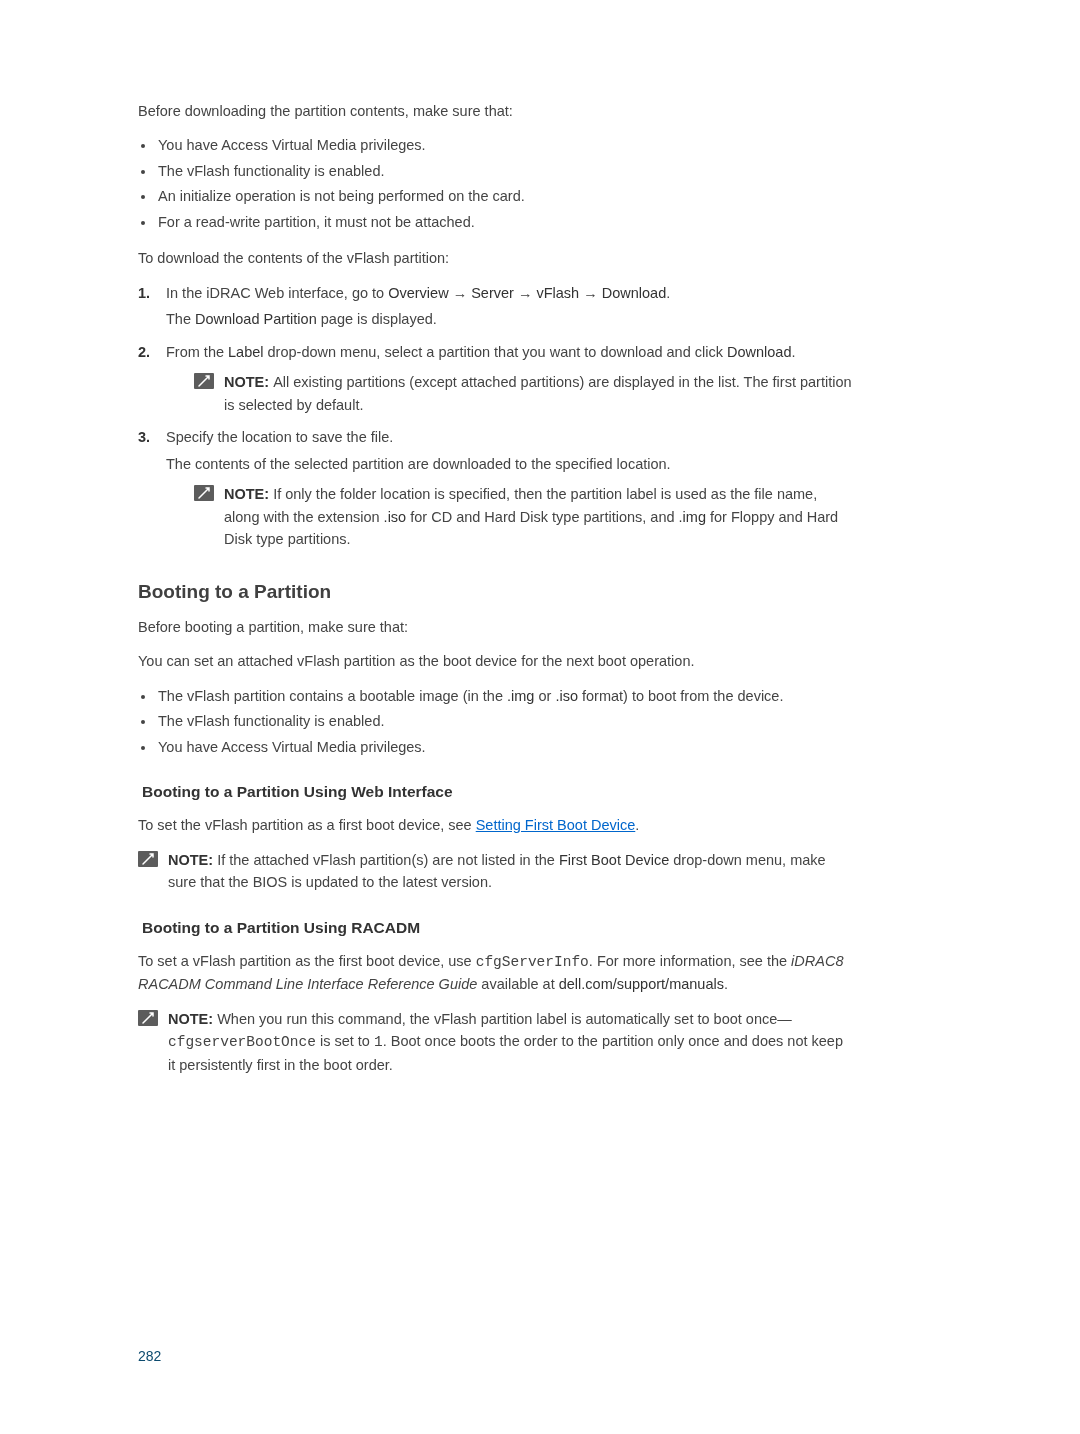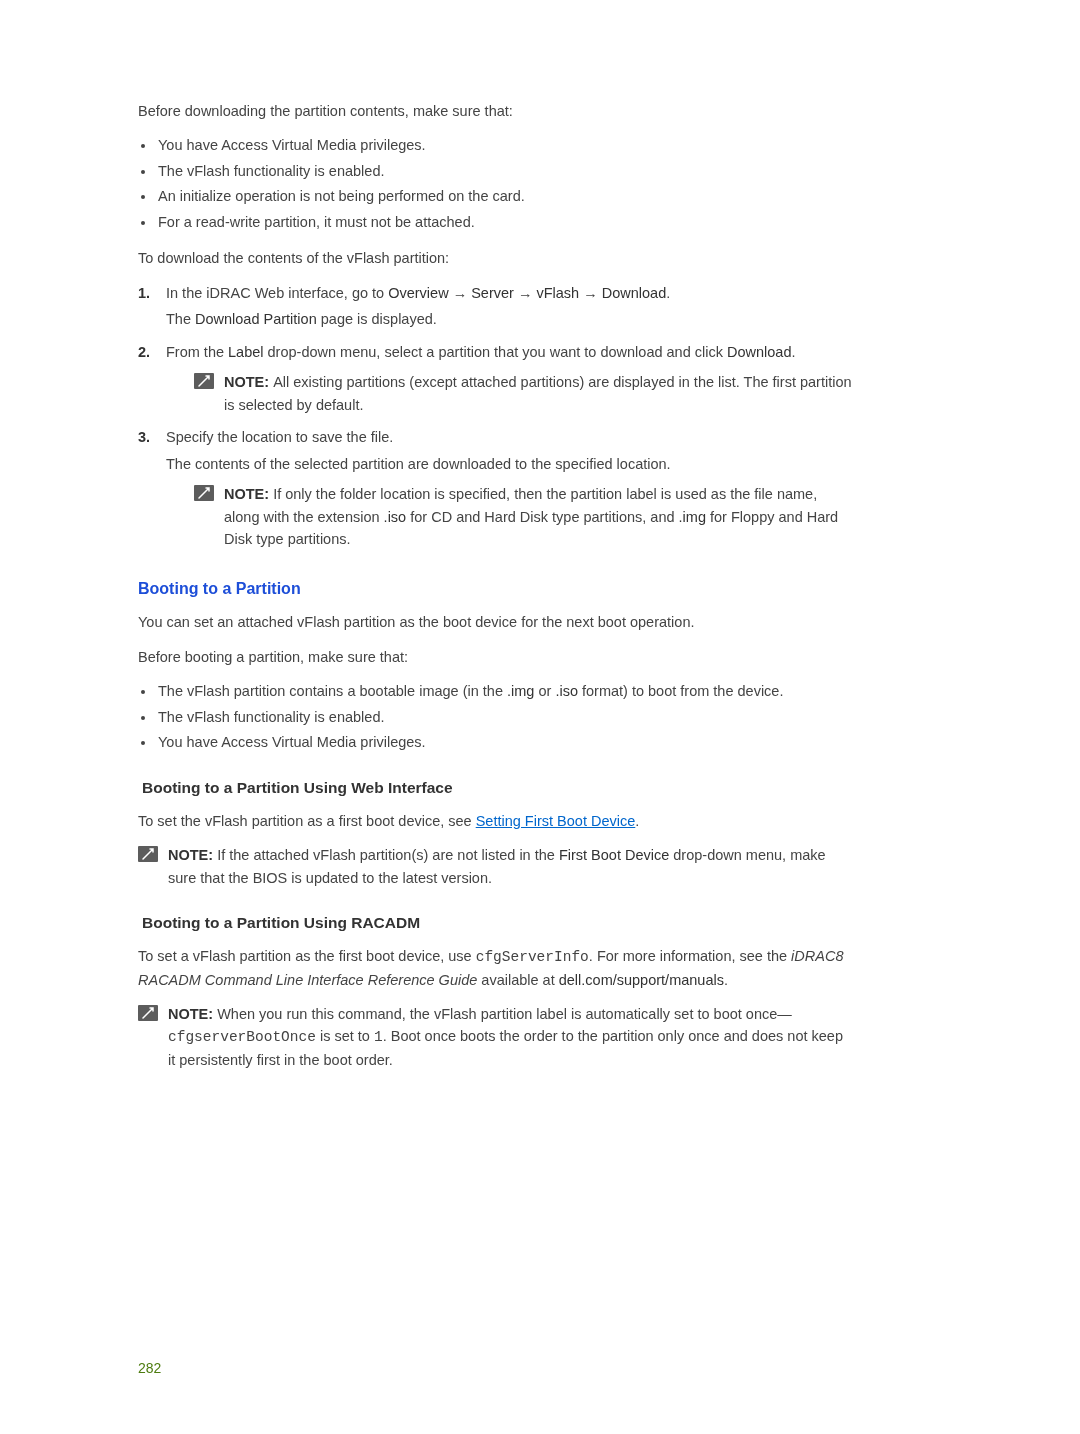--- a/index.html
+++ b/index.html
@@ -86,46 +86,46 @@
     left: 3px;
     top: 1px;
     width: 14px;
     height: 14px;
   }
   .note-label {
     font-weight: 700;
     color: #333;
   }
   h2.section {
-    font-size: 16px;
-    font-weight: 700;
-    color: #1d4ed8;
+    font-size: 19px;
+    font-weight: 700;
+    color: #404040;
     margin: 26px 0 10px 0;
   }
   h3.subsection {
     font-size: 15.5px;
     font-weight: 700;
     color: #333;
     margin: 22px 0 8px 4px;
   }
   .link {
     color: #0066cc;
     text-decoration: underline;
     cursor: pointer;
   }
   strong {
     font-weight: 400;
     color: #333;
   }
   .page-number {
     position: absolute;
     left: 138px;
-    bottom: 54px;
+    bottom: 66px;
     font-size: 14px;
-    color: #4d7c0f;
+    color: #0c4a6e;
   }
   code.mono {
     font-family: "Courier New", monospace;
     font-size: 14.5px;
   }
 </style>
 </head>
 <body>
 
 <div class="page">
@@ -181,22 +181,22 @@
         </span>
         <span>
           <span class="note-label">NOTE: </span><span>If only the folder location is specified, then the partition label is used as the file name, along with the extension </span><strong>.iso</strong><span> for CD and Hard Disk type partitions, and </span><strong>.img</strong><span> for Floppy and Hard Disk type partitions.</span>
         </span>
       </div>
     </li>
   </ol>
 
   <h2 class="section">Booting to a Partition</h2>
 
+  <div class="para">Before booting a partition, make sure that:</div>
   <div class="para">You can set an attached vFlash partition as the boot device for the next boot operation.</div>
-  <div class="para">Before booting a partition, make sure that:</div>
 
   <ul class="bullets">
     <li>
       <span>The vFlash partition contains a bootable image (in the </span><strong>.img</strong><span> or </span><strong>.iso</strong><span> format) to boot from the device.</span>
     </li>
     <li>The vFlash functionality is enabled.</li>
     <li>You have Access Virtual Media privileges.</li>
   </ul>
 
   <h3 class="subsection">Booting to a Partition Using Web Interface</h3>

